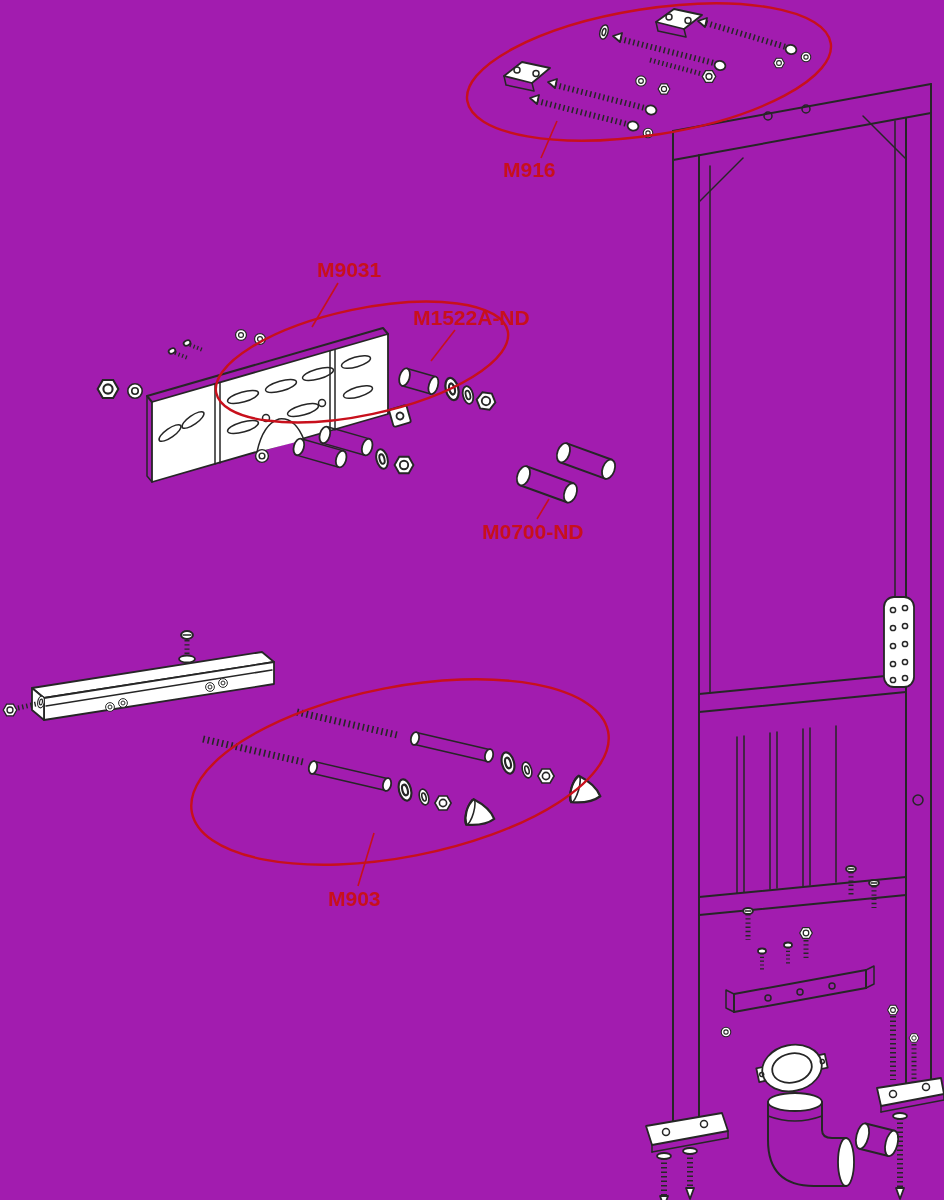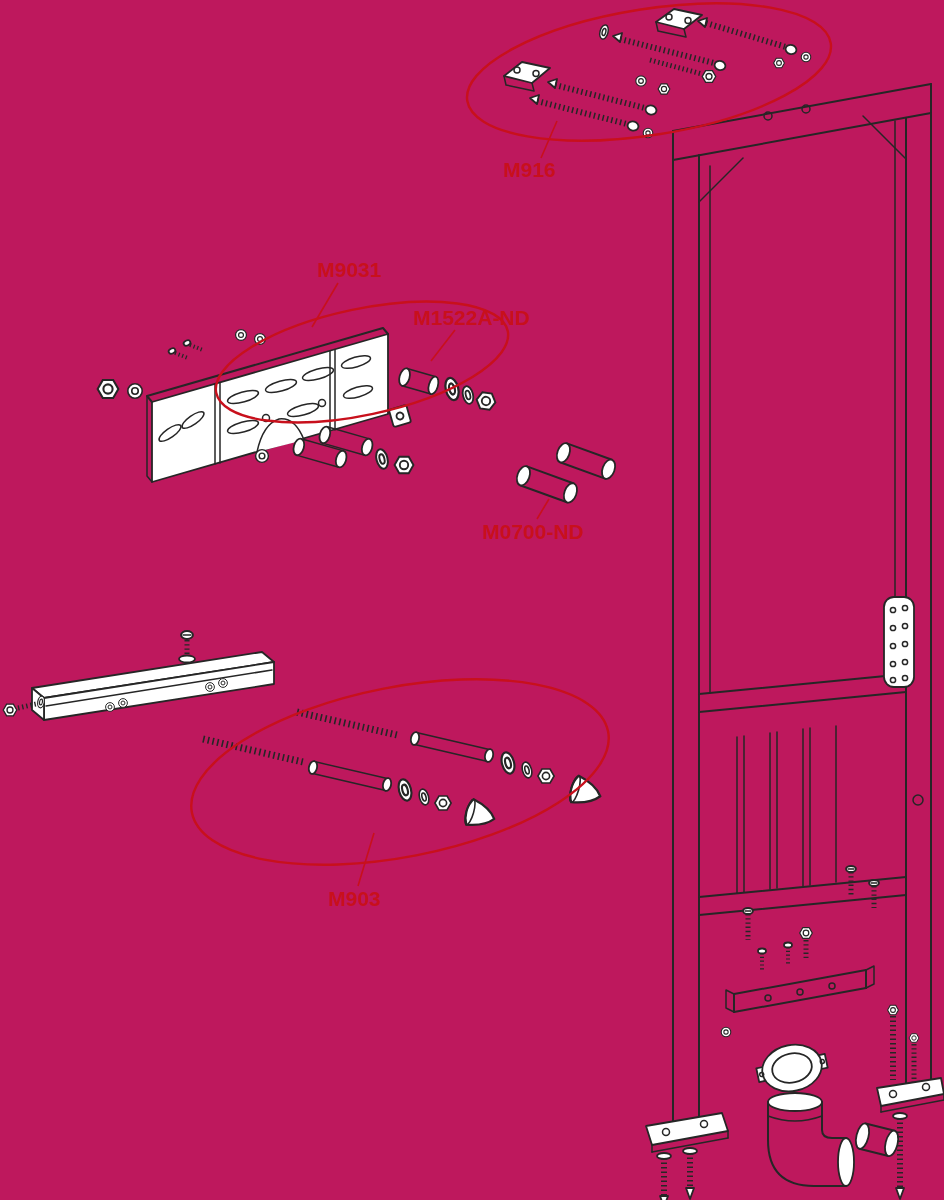--- a/index.html
+++ b/index.html
@@ -1,16 +1,16 @@
 <!DOCTYPE html>
 <html><head>
 <meta charset="utf-8">
 <style>
   html,body { margin:0; padding:0; background:#ffffff; }
-  .page { position:relative; width:944px; height:1200px; background:#be185d; overflow:hidden;
+  .page { position:relative; width:944px; height:1200px; background:#a21caf; overflow:hidden;
           font-family:"Liberation Sans", sans-serif; }
   svg { position:absolute; inset:0; }
   .ln   { stroke:#262626; stroke-width:2;   fill:none; stroke-linecap:round; stroke-linejoin:round; }
   .ln15 { stroke:#262626; stroke-width:1.5; fill:none; stroke-linecap:round; stroke-linejoin:round; }
   .wh   { stroke:#262626; stroke-width:1.8; fill:#ffffff; stroke-linejoin:round; }
   .th7  { stroke:#262626; stroke-width:7; stroke-dasharray:1.6 3.2; stroke-linecap:butt; fill:none; }
   .th6  { stroke:#262626; stroke-width:6; stroke-dasharray:1.5 3.0; stroke-linecap:butt; fill:none; }
   .th5  { stroke:#262626; stroke-width:5; stroke-dasharray:1.4 2.8; stroke-linecap:butt; fill:none; }
   .th4  { stroke:#262626; stroke-width:4; stroke-dasharray:1.2 2.6; stroke-linecap:butt; fill:none; }
   .lbl  { font:700 21px "Liberation Sans", sans-serif; }

